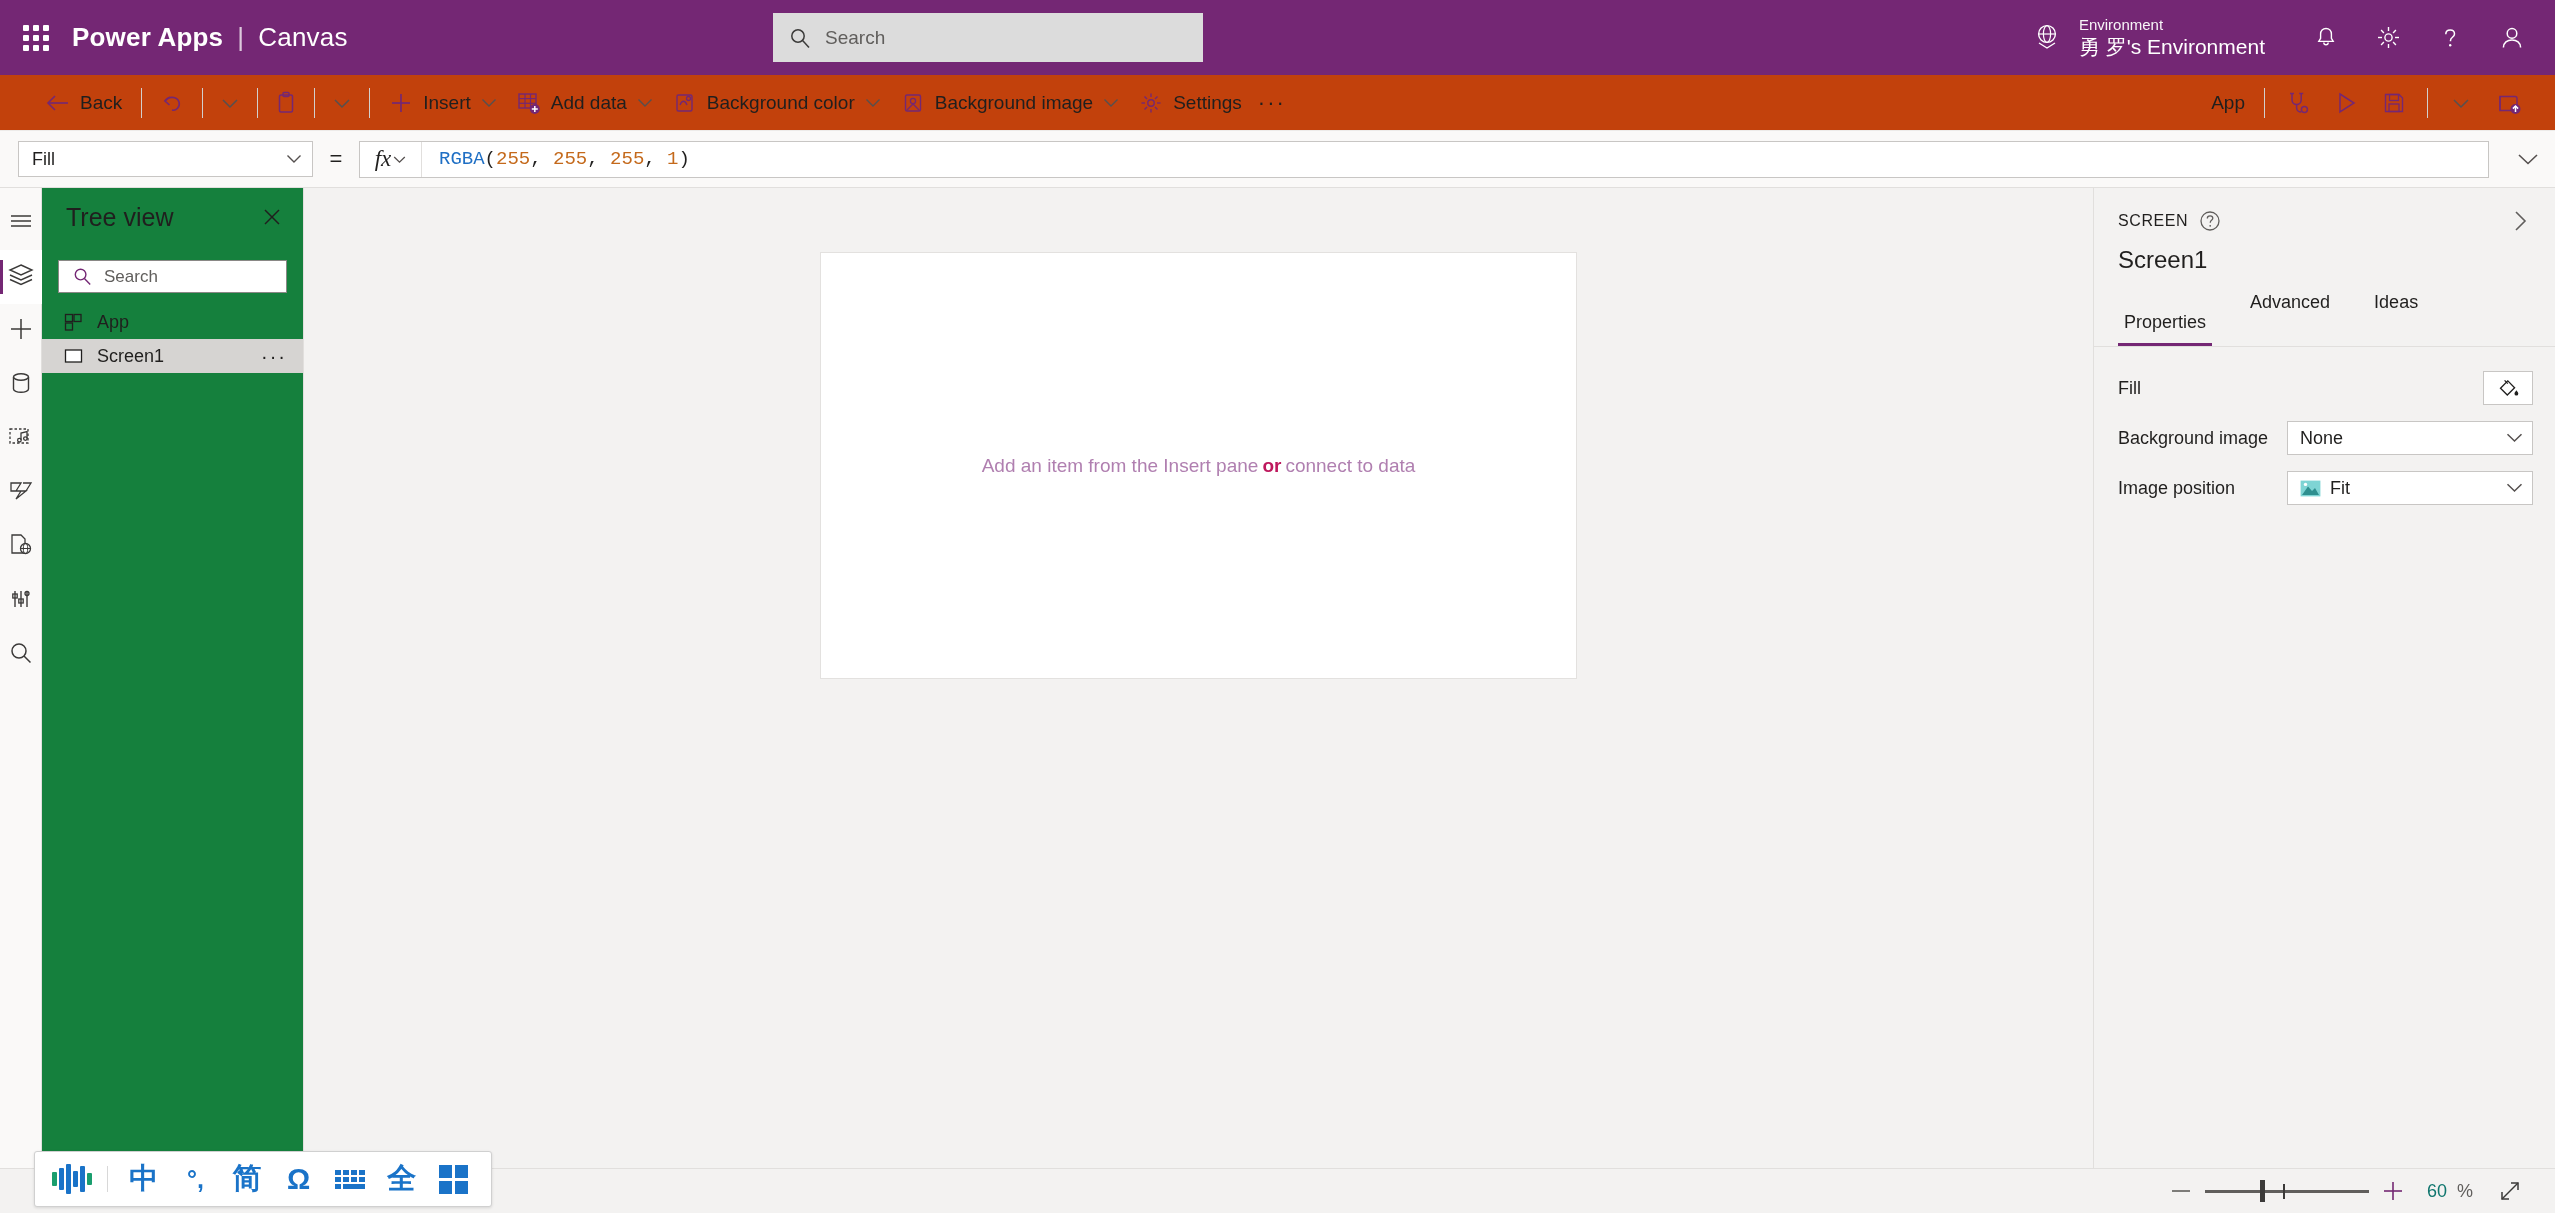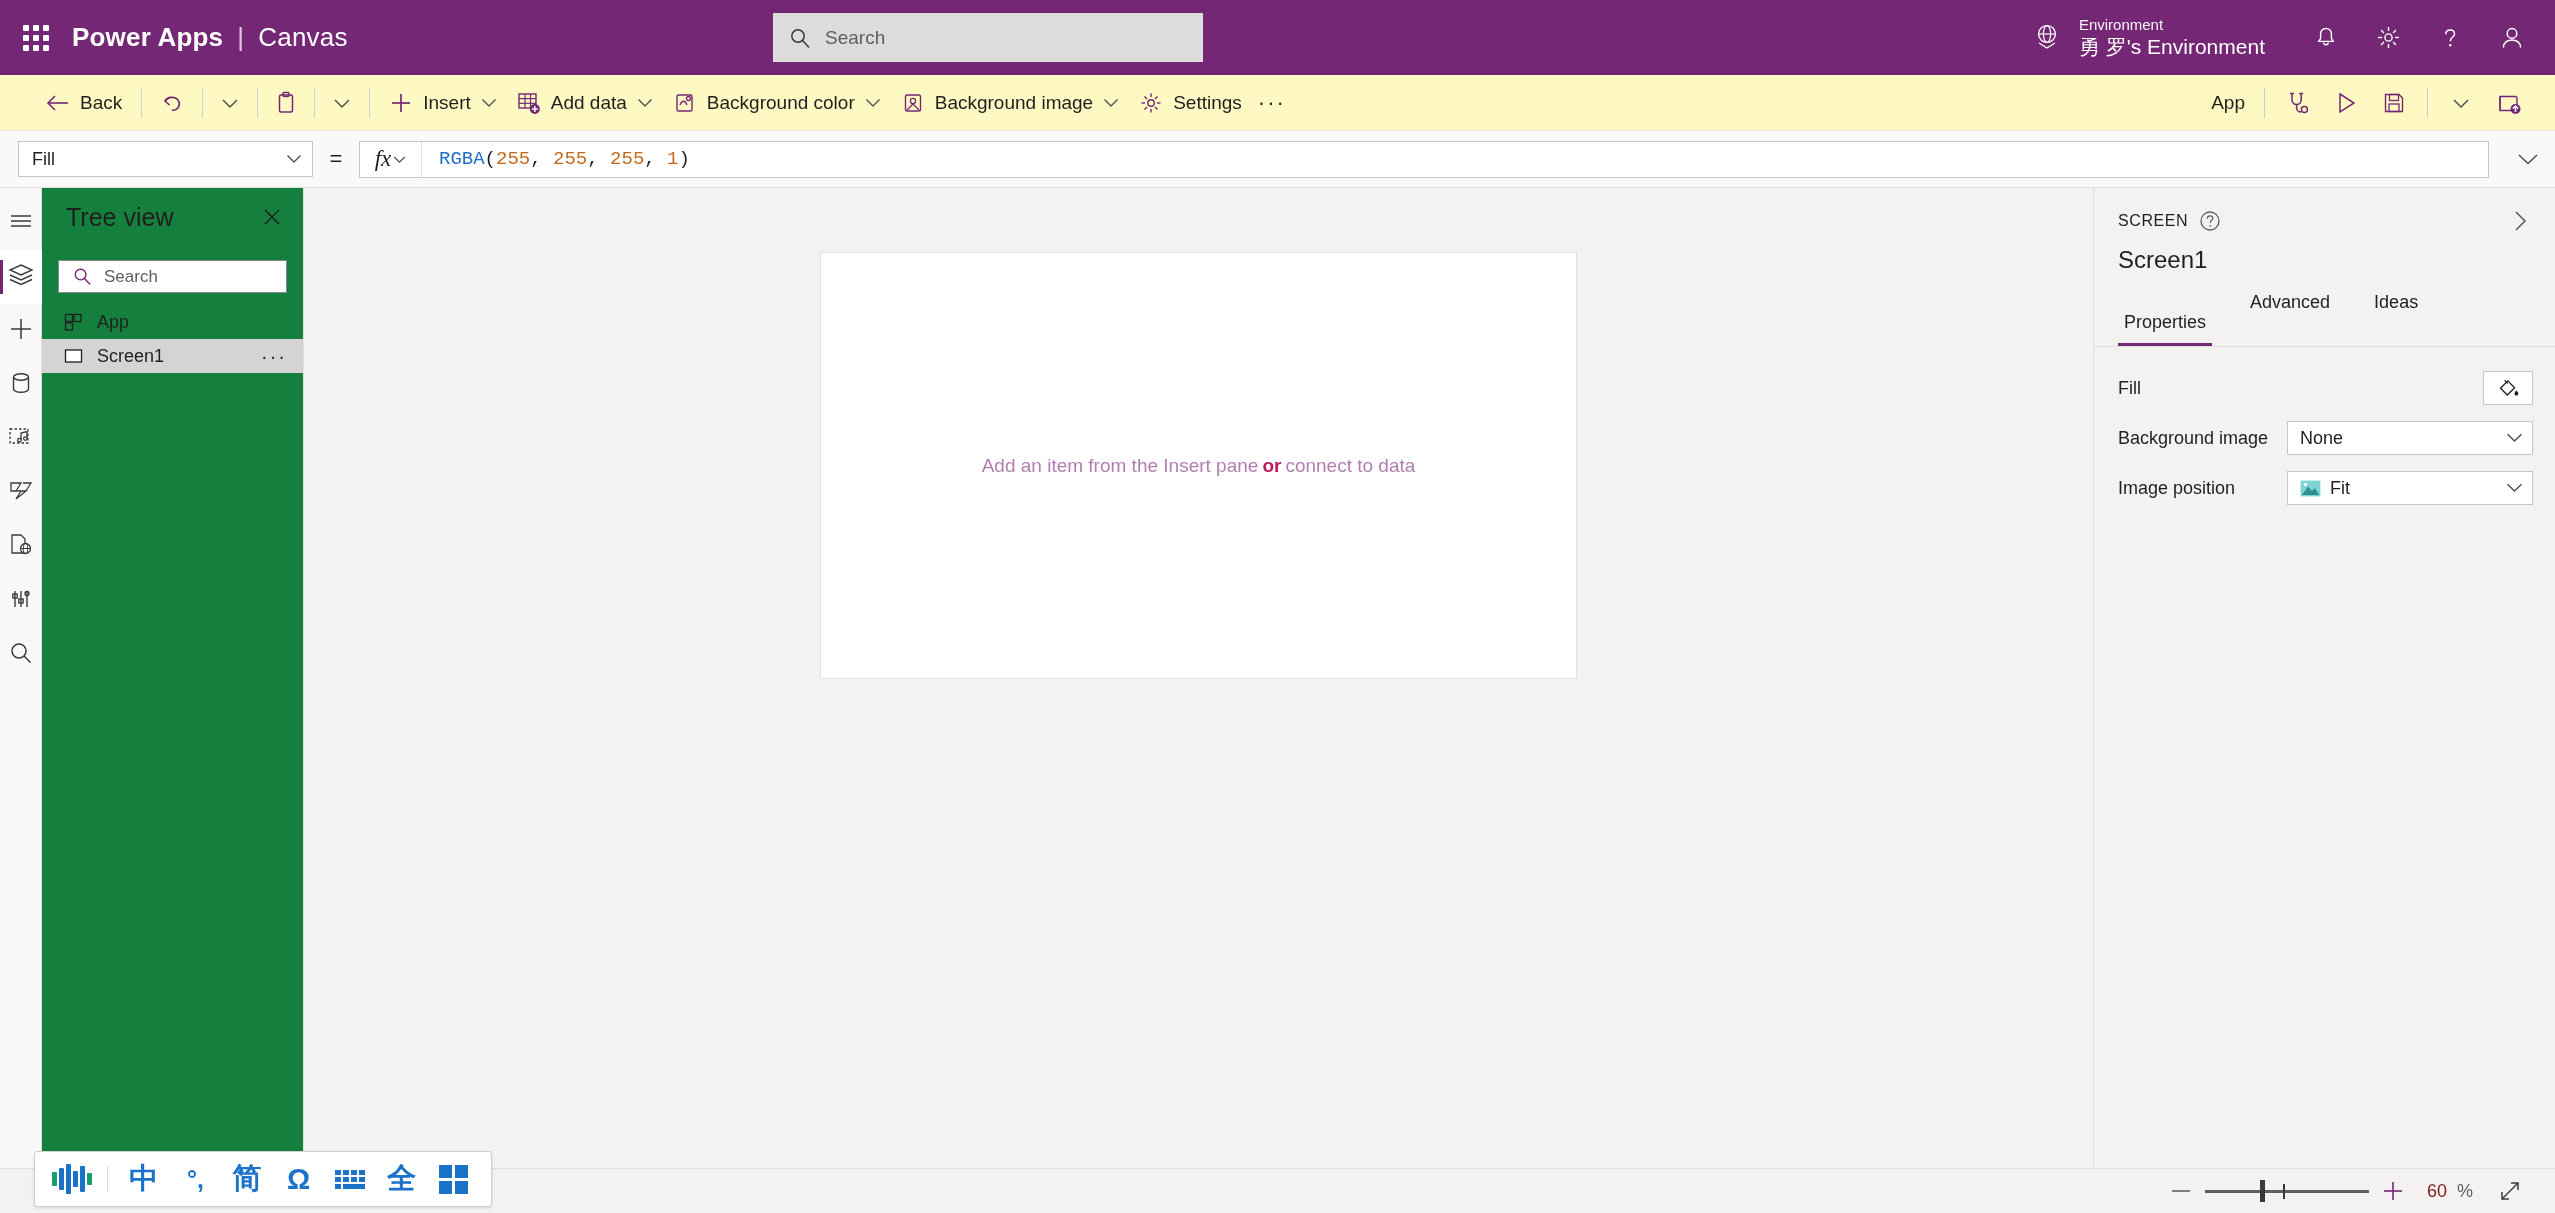--- a/index.html
+++ b/index.html
@@ -32,21 +32,21 @@
   .hdr-right { position: absolute; right: 12px; top: 0; height: 75px; display: flex; align-items: center; }
   .env-block { display: flex; align-items: center; margin-right: 30px; cursor: pointer; }
   .env-globe { margin-right: 16px; display: flex; }
   .env-text { line-height: 1.15; }
   .env-label { font-size: 15px; font-weight: 400; opacity: .95; display: block; }
   .env-name { font-size: 21px; font-weight: 400; display: block; margin-top: 2px; }
   .hdr-icon { width: 62px; height: 75px; display: flex; align-items: center; justify-content: center; cursor: pointer; }
 
   
   .cmdbar {
-    height: 56px; flex: 0 0 56px; background: #fef9c3; display: flex; align-items: center;
+    height: 56px; flex: 0 0 56px; background: #c2410c; display: flex; align-items: center;
     padding-left: 36px; position: relative; border-bottom: 1px solid #edebe9;
   }
   .cmd-item {
     display: flex; align-items: center; height: 40px; padding: 0 10px; cursor: pointer;
     color: #201f1e; font-size: 19px; white-space: nowrap; border-radius: 2px;
   }
   .cmd-item .ci { display: flex; align-items: center; margin-right: 10px; }
   .cmd-caret { margin-left: 10px; display: flex; align-items: center; }
   .cmd-sep { width: 1px; height: 30px; background: #d2d0ce; margin: 0 9px; }
   .cmd-split { display: flex; align-items: center; height: 40px; padding: 0 9px; cursor: pointer; border-radius: 2px; }
@@ -136,21 +136,21 @@
   }
   .sb-screen { display: flex; align-items: center; cursor: pointer; }
   .sb-screen .sbi { margin-right: 13px; display: flex; }
   .sb-screen span { font-size: 18px; color: #201f1e; }
   .sb-right { position: absolute; right: 24px; display: flex; align-items: center; }
   .zoom-minus, .zoom-plus { width: 36px; height: 36px; display: flex; align-items: center; justify-content: center; cursor: pointer; }
   .zoom-track { width: 164px; height: 36px; position: relative; display: flex; align-items: center; cursor: pointer; margin: 0 6px; }
   .zoom-track .bar { width: 100%; height: 3px; background: #605e5c; }
   .zoom-thumb { position: absolute; left: 55px; width: 5px; height: 22px; background: #3b3a39; }
   .zoom-tick { position: absolute; left: 78px; width: 2px; height: 15px; background: #3b3a39; }
-  .zoom-val { font-size: 18px; color: #7f1d1d; margin-left: 16px; }
+  .zoom-val { font-size: 18px; color: #0f766e; margin-left: 16px; }
   .zoom-pct { font-size: 18px; color: #605e5c; margin-left: 10px; }
   .fitbtn { width: 42px; height: 36px; display: flex; align-items: center; justify-content: center; margin-left: 16px; cursor: pointer; }
 
   
   .imebar {
     position: absolute; left: 34px; bottom: 6px; width: 458px; height: 56px;
     background: #fff; border: 1px solid #d0d0d0; border-radius: 3px;
     display: flex; align-items: center; padding: 0 12px; box-shadow: 0 1px 3px rgba(0,0,0,.12); z-index: 20;
   }
   .ime-logo { width: 50px; display: flex; align-items: center; justify-content: center; gap: 2px; }

